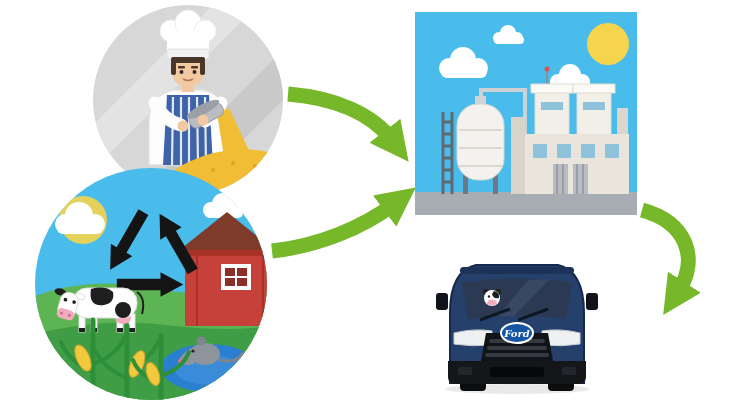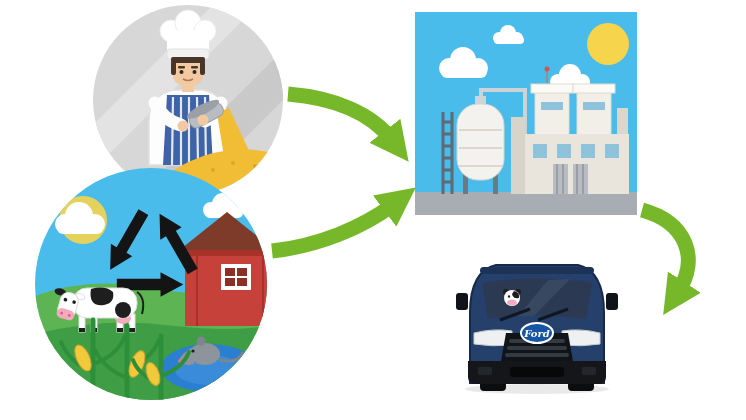--- a/index.html
+++ b/index.html
@@ -1,21 +1,21 @@
 <!DOCTYPE html>
 <html><head>
 <meta charset="utf-8">
 <style>
   html,body{margin:0;padding:0;background:#fff;font-family:"DejaVu Sans",sans-serif;}
   .stage{position:relative;width:746px;height:420px;background:#fff;overflow:hidden;}
   .node{position:absolute;}
   .baker{left:93px;top:5px;width:190px;height:190px;z-index:1;}
   .farm{left:35px;top:168px;width:232px;height:232px;z-index:2;}
   .factory{left:415px;top:12px;width:222px;height:203px;z-index:3;}
-  .van{left:452px;top:243px;width:170px;height:152px;z-index:3;}
+  .van{left:432px;top:243px;width:170px;height:152px;z-index:3;}
   .arrows{left:0;top:0;width:746px;height:420px;z-index:2;pointer-events:none;}
   svg{display:block;width:100%;height:100%;}
   .ford-script{font-family:"DejaVu Serif",serif;font-style:italic;font-weight:bold;fill:#ffffff;font-size:10px;}
 </style>
 </head>
 <body>
 
 <div class="stage">
 
   <div class="node baker">

